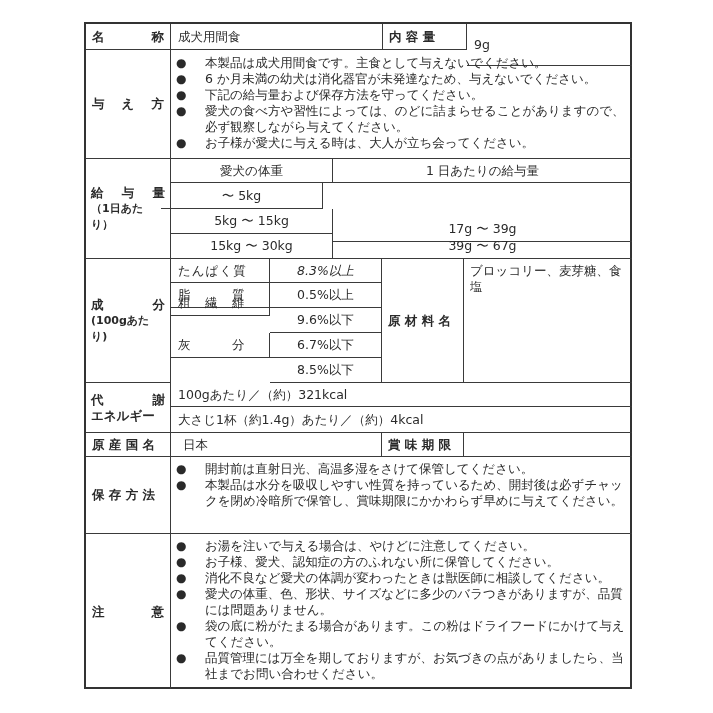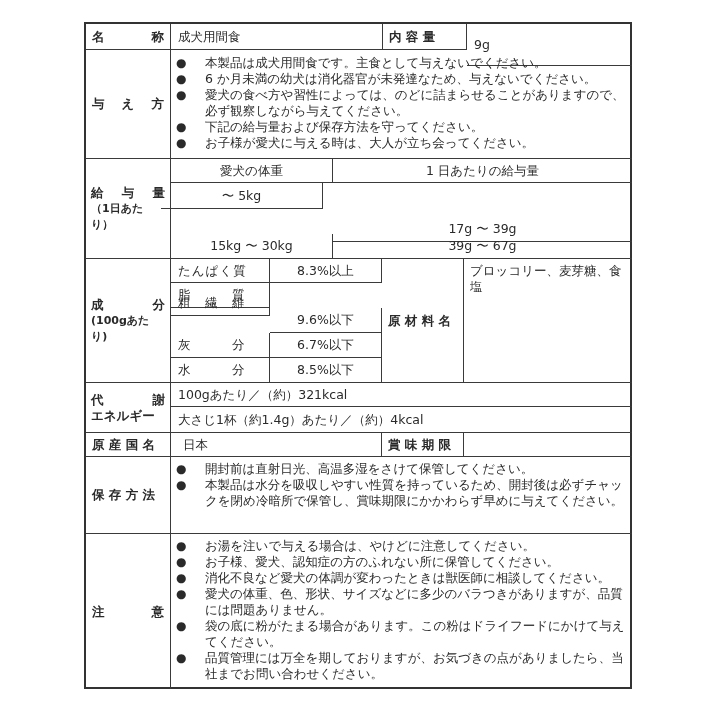--- a/index.html
+++ b/index.html
@@ -37,58 +37,59 @@
 
   <div class="cell label jl" style="left:0;top:26px;width:85px;height:109px;">
     <span>与</span>
     <span>え</span>
     <span>方</span>
   </div>
   <div class="cell txt noR" style="left:85px;top:26px;width:461px;height:109px;padding-top:5px;">
     <ul>
       <li>本製品は成犬用間食です。主食として与えないでください。</li>
       <li>6 か月未満の幼犬は消化器官が未発達なため、与えないでください。</li>
+      <li>下記の給与量および保存方法を守ってください。</li>
       <li>愛犬の食べ方や習性によっては、のどに詰まらせることがありますので、必ず観察しながら与えてください。</li>
-      <li>下記の給与量および保存方法を守ってください。</li>
       <li>お子様が愛犬に与える時は、大人が立ち会ってください。</li>
     </ul>
   </div>
 
   <div class="cell stack" style="left:0;top:135px;width:85px;height:100px;">
     <div class="row2">
       <span>給</span>
       <span>与</span>
       <span>量</span>
     </div>
     <div class="sub">（1日あたり）</div>
   </div>
   <div class="cell center" style="left:85px;top:135px;width:162px;height:24px;font-family:Liberation Serif, serif;">愛犬の体重</div>
   <div class="cell center noR" style="left:247px;top:135px;width:299px;height:24px;">1 日あたりの給与量</div>
 
   <div class="cell center" style="left:75px;top:159px;width:162px;height:26px;">〜 5kg</div>
+  <div class="cell center" style="left:85px;top:185px;width:162px;height:25px;">5kg 〜 15kg</div>
   <div class="cell center noR" style="left:247px;top:185px;width:299px;height:25px;margin-top:8px;">17g 〜 39g</div>
   <div class="cell center" style="left:85px;top:210px;width:162px;height:25px;">15kg 〜 30kg</div>
   <div class="cell center noR" style="left:247px;top:210px;width:299px;height:25px;">39g 〜 67g</div>
 
   <div class="cell stack" style="left:0;top:235px;width:85px;height:124px;">
     <div class="row2">
       <span>成</span>
       <span>分</span>
     </div>
     <div class="sub">(100gあたり)</div>
   </div>
 
   <div class="cell left" style="left:85px;top:235px;width:99px;height:24px;letter-spacing:1px;">たんぱく質</div>
-  <div class="cell center" style="left:184px;top:235px;width:112px;height:24px;">8.3%以上</div>
+  <div class="cell center" style="left:184px;top:235px;width:112px;height:24px;font-style:italic;">8.3%以上</div>
   <div class="cell left" style="left:85px;top:259px;width:99px;height:25px;letter-spacing:1px;">脂　　　質</div>
+  <div class="cell center" style="left:184px;top:259px;width:112px;height:25px;">0.5%以上</div>
   <div class="cell left" style="left:85px;top:267px;width:99px;height:25px;letter-spacing:1px;">粗　繊　維</div>
   <div class="cell center" style="left:184px;top:284px;width:112px;height:25px;">9.6%以下</div>
   <div class="cell left" style="left:85px;top:309px;width:99px;height:25px;letter-spacing:1px;">灰　　　分</div>
   <div class="cell center" style="left:184px;top:309px;width:112px;height:25px;">6.7%以下</div>
-  <div class="cell left" style="left:85px;top:334px;width:99px;height:25px;letter-spacing:1px;">水　　　分</div>
   <div class="cell center" style="left:184px;top:334px;width:112px;height:25px;">8.5%以下</div>
 
   <div class="cell label" style="left:296px;top:235px;width:82px;height:124px;">原 材 料 名</div>
   <div class="cell txt noR" style="left:378px;top:235px;width:168px;height:124px;padding-top:4px;">ブロッコリー、麦芽糖、食塩</div>
 
   <div class="cell stack" style="left:0;top:359px;width:85px;height:50px;font-weight:bold;">
     <div class="row2">
       <span>代</span>
       <span>謝</span>
     </div>

